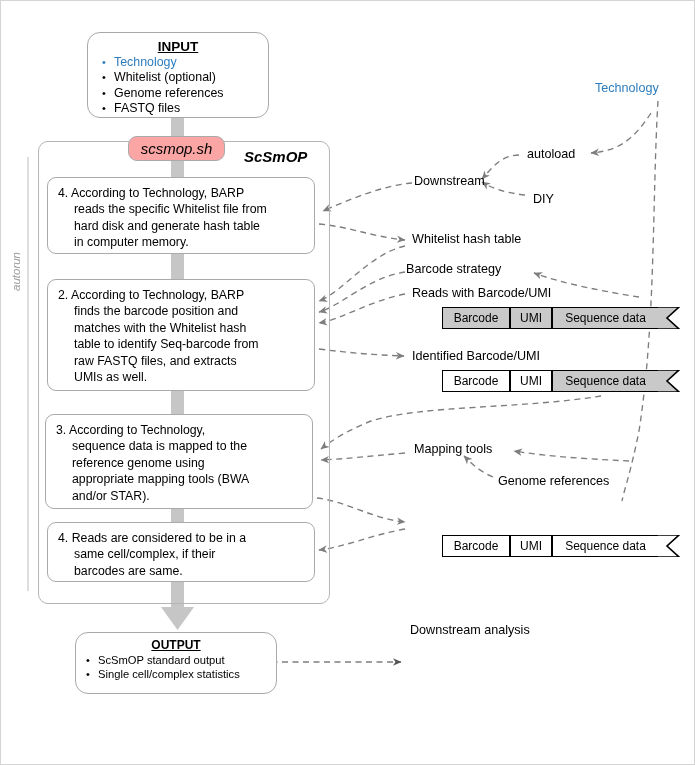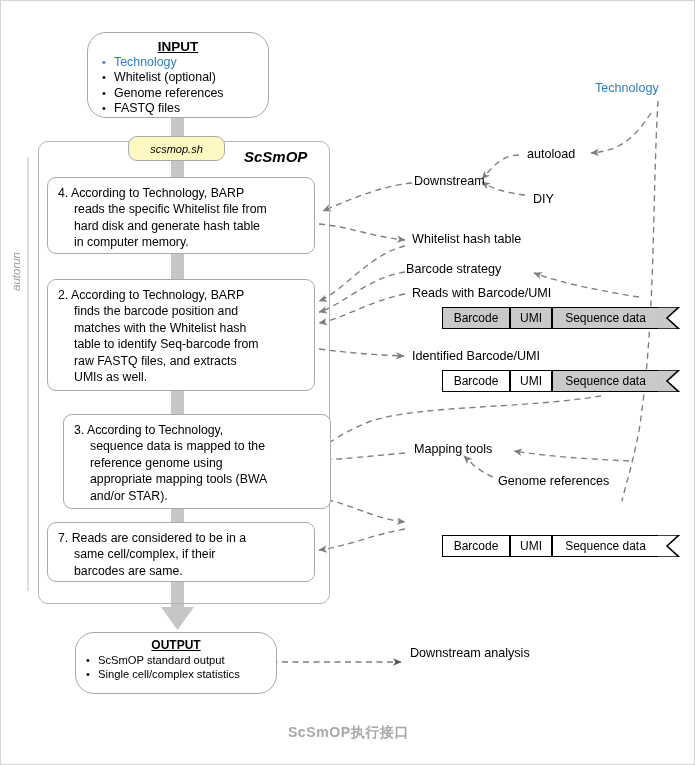--- a/index.html
+++ b/index.html
@@ -16,21 +16,21 @@
     overflow: hidden;
   }
   #edges { position: absolute; left: 0; top: 0; width: 695px; height: 765px; }
   #edges.under { z-index: 1; }
   .node { position: absolute; z-index: 3; }
 
   
   .rbox {
     background: #fff;
     border: 1px solid #a8a8a8;
-    border-radius: 19px;
+    border-radius: 13px;
   }
 
   
   #input-box { left: 86px; top: 31px; width: 182px; height: 86px; padding: 6px 0 0 0; }
   #output-box { left: 74px; top: 631px; width: 202px; height: 62px; padding: 5px 0 0 0; }
   .io-title {
     text-align: center;
     font-weight: bold;
     text-decoration: underline;
     color: #000;
@@ -50,23 +50,23 @@
     border: 1px solid #b5b5b5; border-radius: 10px; background: transparent;
     z-index: 2;
   }
   #scsmop-label {
     left: 243px; top: 147px;
     font-size: 15px; font-weight: bold; font-style: italic; color: #000;
     z-index: 4;
   }
   #scsmop-sh {
     left: 127px; top: 135px; width: 97px; height: 25px;
-    border: 1px solid #aaa; border-radius: 9px; background: #fef9c3;
+    border: 1px solid #aaa; border-radius: 9px; background: #fca5a5;
     display: flex; align-items: center; justify-content: center;
-    font-size: 11px; font-style: italic; color: #000;
+    font-size: 15px; font-style: italic; color: #000;
     z-index: 4;
   }
   #autorun-label {
     left: 9px; top: 290px;
     font-size: 11.5px; font-style: italic; color: #9a9a9a;
     transform: rotate(-90deg); transform-origin: left top;
     white-space: nowrap;
     z-index: 4;
   }
 
@@ -76,21 +76,21 @@
     padding: 7px 9px 7px 10px;
     z-index: 3;
   }
   .step-txt {
     font-size: 12.3px; line-height: 16.4px; color: #000;
     padding-left: 16px; text-indent: -16px;
     white-space: pre-line;
   }
   #step1 { left: 46px; top: 176px; width: 268px; height: 77px; }
   #step2 { left: 46px; top: 278px; width: 268px; height: 112px; }
-  #step3 { left: 62px; top: 413px; width: 268px; height: 95px; }
+  #step3 { left: 44px; top: 413px; width: 268px; height: 95px; }
   #step4 { left: 46px; top: 521px; width: 268px; height: 60px; }
 
   
   .rlabel { font-size: 12.6px; color: #000; white-space: nowrap; z-index: 3; }
   .rlabel.blue { color: #2e7dbe; }
 
   
   .read { height: 22px; z-index: 3; display: flex; }
   .readseg {
     border: 1.6px solid #000;
@@ -217,21 +217,21 @@
 UMIs as well.</div>
   </div>
   <div class="node step" id="step3">
     <div class="step-txt">3. According to Technology,
 sequence data is mapped to the
 reference genome using
 appropriate mapping tools (BWA
 and/or STAR).</div>
   </div>
   <div class="node step" id="step4">
-    <div class="step-txt">7. Reads are considered to be in a
+    <div class="step-txt">4. Reads are considered to be in a
 same cell/complex, if their
 barcodes are same.</div>
   </div>
 
   <div class="node rbox" id="output-box">
     <div class="io-title">OUTPUT</div>
     <ul class="io-list">
       <li class="io-li">
         <span class="io-bul">•</span>
         <span>ScSmOP standard output</span>
@@ -246,21 +246,21 @@
   <div class="node rlabel blue" style="left:594px; top:80px;">Technology</div>
   <div class="node rlabel" style="left:526px; top:146px;">autoload</div>
   <div class="node rlabel" style="left:532px; top:191px;">DIY</div>
   <div class="node rlabel" style="left:413px; top:173px;">Downstream</div>
   <div class="node rlabel" style="left:411px; top:231px;">Whitelist hash table</div>
   <div class="node rlabel" style="left:405px; top:261px;">Barcode strategy</div>
   <div class="node rlabel" style="left:411px; top:285px;">Reads with Barcode/UMI</div>
   <div class="node rlabel" style="left:411px; top:348px;">Identified Barcode/UMI</div>
   <div class="node rlabel" style="left:413px; top:441px;">Mapping tools</div>
   <div class="node rlabel" style="left:497px; top:473px;">Genome references</div>
-  <div class="node rlabel" style="left:409px; top:645px;">Downstream analysis</div>
+  <div class="node rlabel" style="left:409px; top:622px;">Downstream analysis</div>
 
   <div class="node read" style="left:413px; top:306px;">
     <div class="readseg gray seg-bc">Barcode</div>
     <div class="readseg gray seg-umi">UMI</div>
     <div class="readseg gray seg-seq">Sequence data</div>
     <div class="tail">
       <svg width="22" height="22" viewBox="0 0 22 22">
         <path d="M0,0 L21,0 L9,11 L21,22 L0,22 Z" fill="#c9c9c9" stroke="#000" stroke-width="1.6"></path>
         <path d="M0,0.8 L0,21.2" stroke="#c9c9c9" stroke-width="2.4"></path>
       </svg>
@@ -284,16 +284,14 @@
     <div class="readseg seg-umi">UMI</div>
     <div class="readseg seg-seq">Sequence data</div>
     <div class="tail">
       <svg width="22" height="22" viewBox="0 0 22 22">
         <path d="M0,0 L21,0 L9,11 L21,22 L0,22 Z" fill="#ffffff" stroke="#000" stroke-width="1.6"></path>
         <path d="M0,0.8 L0,21.2" stroke="#ffffff" stroke-width="2.4"></path>
       </svg>
     </div>
   </div>
 
-  <div class="node" style="left:0; top:723px; width:695px; text-align:center;
-       font-size:14px; font-weight:bold; color:#a8a8a8; letter-spacing:0.6px;">ScSmOP执行接口</div>
 
 </div>
 
 </body></html>

